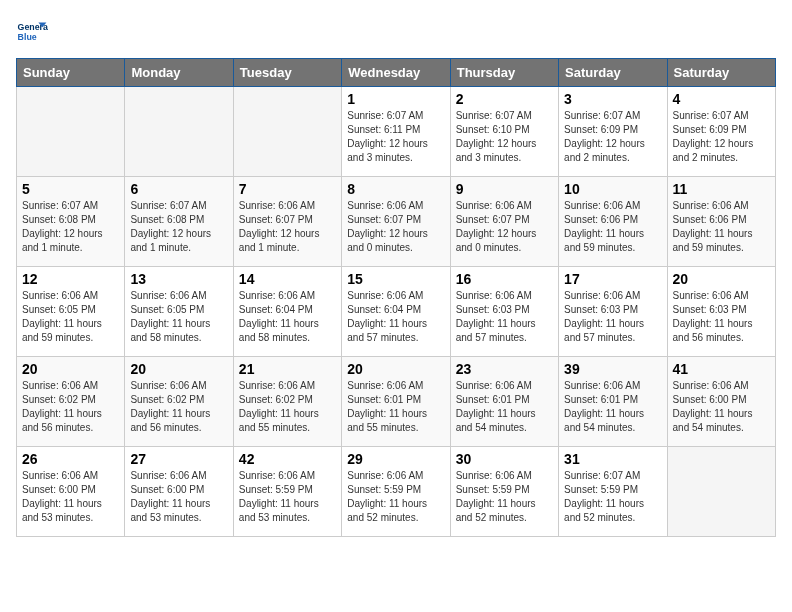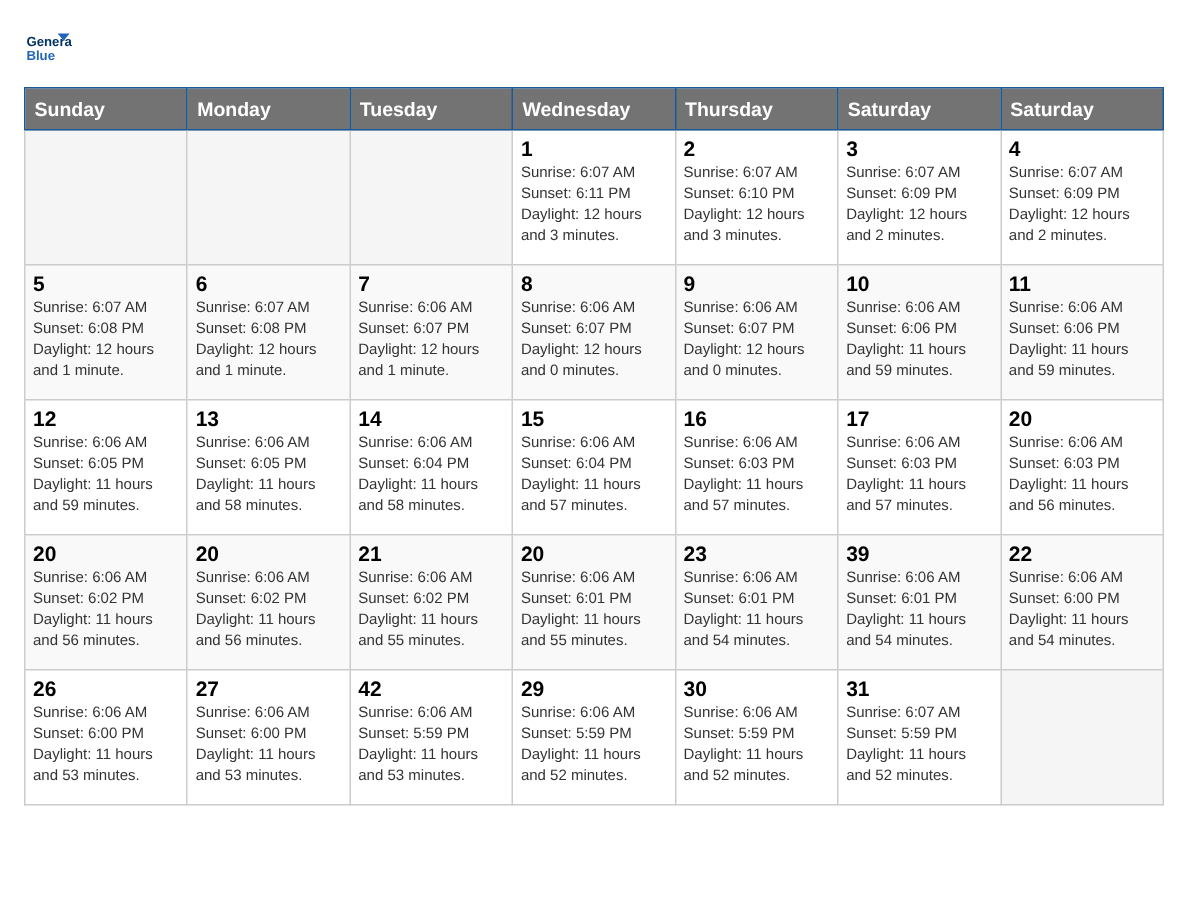--- a/index.html
+++ b/index.html
@@ -262,21 +262,21 @@
 Sunset: 6:01 PM
 Daylight: 11 hours and 54 minutes.</div>
         </td>
         <td class="cal-cell">
           <span class="day-num">39</span>
           <div class="cell-text" style="white-space: pre-line;">Sunrise: 6:06 AM
 Sunset: 6:01 PM
 Daylight: 11 hours and 54 minutes.</div>
         </td>
         <td class="cal-cell">
-          <span class="day-num">22</span>
+          <span class="day-num">41</span>
           <div class="cell-text" style="white-space: pre-line;">Sunrise: 6:06 AM
 Sunset: 6:00 PM
 Daylight: 11 hours and 54 minutes.</div>
         </td>
       </tr>
       <tr>
         <td class="cal-cell">
           <span class="day-num">26</span>
           <div class="cell-text" style="white-space: pre-line;">Sunrise: 6:06 AM
 Sunset: 6:00 PM

